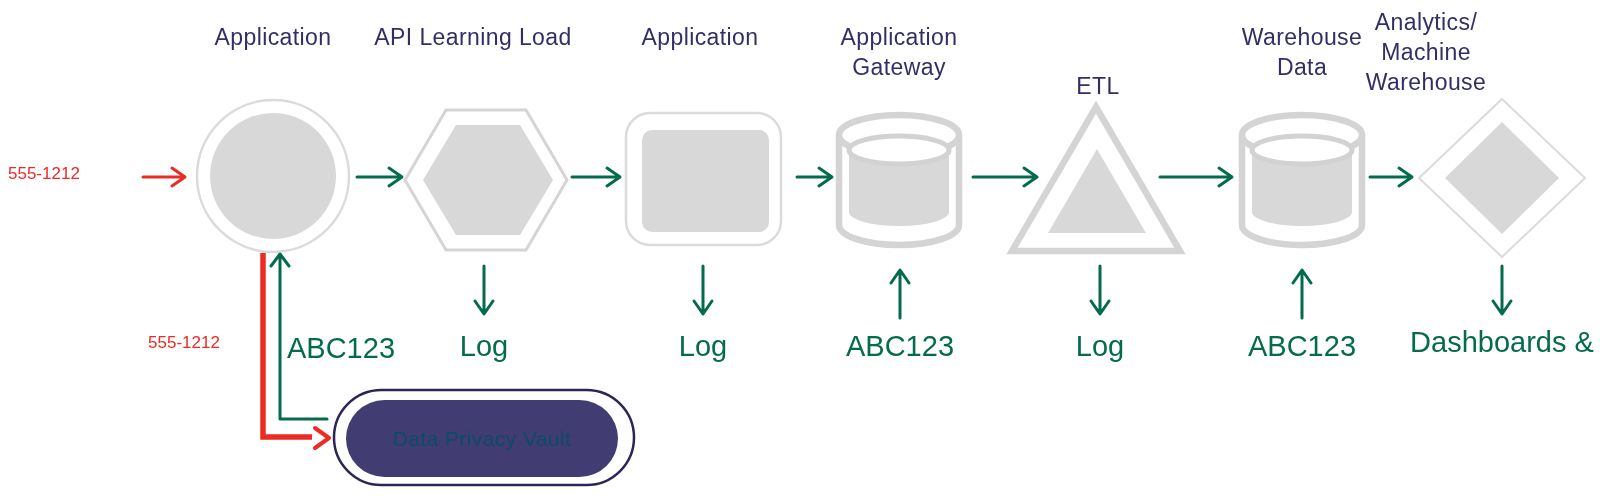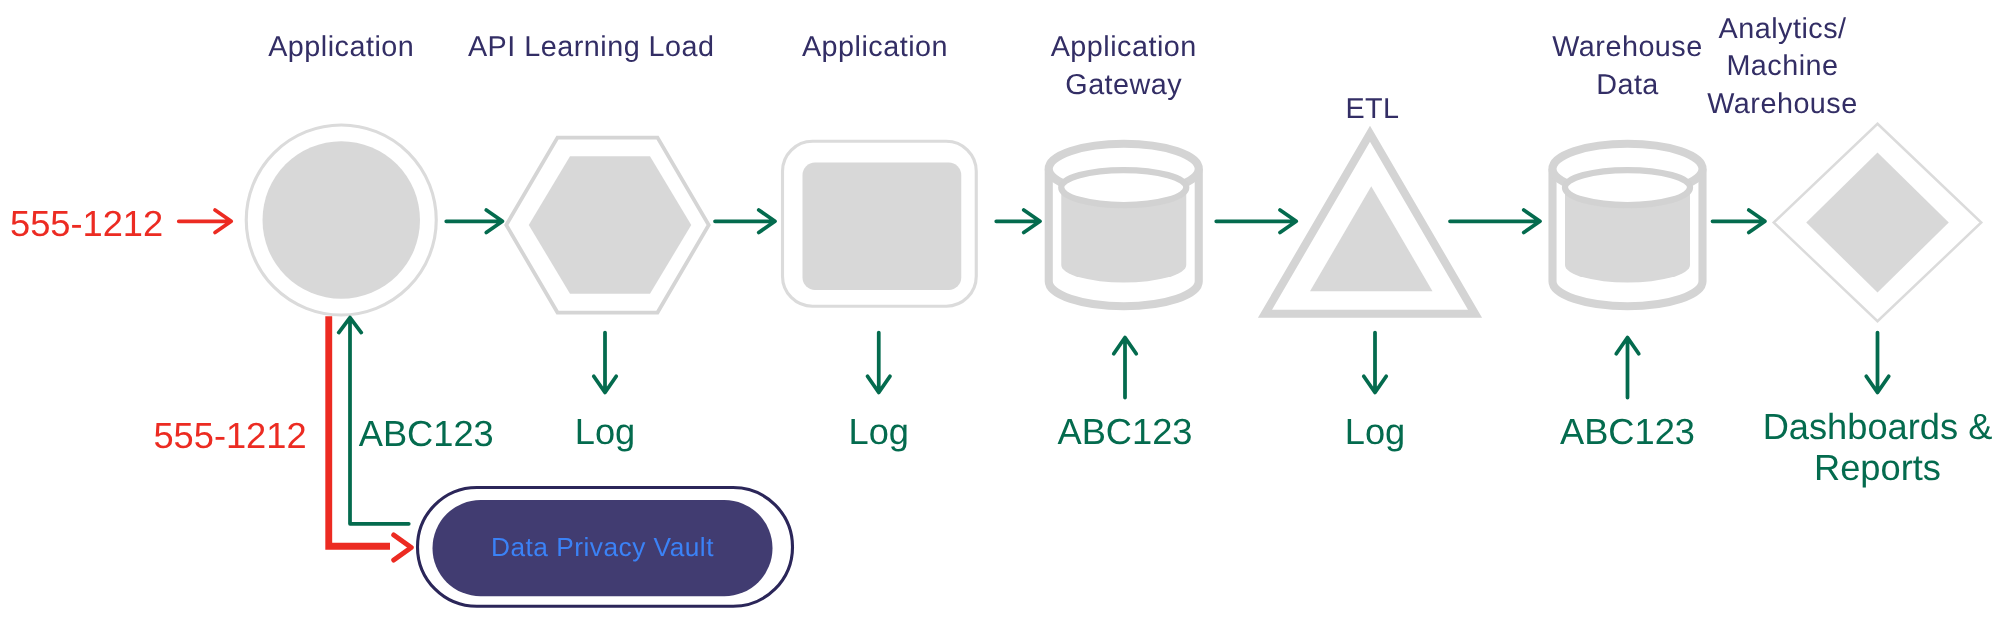--- a/index.html
+++ b/index.html
@@ -7,23 +7,23 @@
     --vault-fill:#413C71; --vault-border:#2B2659;
     --shape-fill:#D8D8D8; --shape-stroke:#D5D5D5;
   }
   html,body{margin:0;padding:0;background:#fff;}
   .stage{position:relative;width:1600px;height:498px;background:#ffffff;overflow:hidden;
          font-family:Liberation Sans, sans-serif;}
   .stage svg{position:absolute;left:0;top:0;}
   .lbl{position:absolute;transform:translateX(-50%);text-align:center;white-space:nowrap;}
   .title{color:var(--navy);font-size:23px;line-height:30px;font-weight:500;letter-spacing:.4px;}
   .gtxt{color:var(--green);font-size:29px;line-height:33px;}
-  .rtxt{color:var(--red);font-size:29px;}
+  .rtxt{color:var(--red);font-size:17px;}
   .rtxt.noshift{transform:none;text-align:left;}
-  .vault-label{position:absolute;transform:translate(-50%,-50%);color:#3b82f6;font-size:21px;
+  .vault-label{position:absolute;transform:translate(-50%,-50%);color:#0c4a6e;font-size:21px;
                letter-spacing:.4px;white-space:nowrap;}
   
   .shape-outer{fill:#fff;stroke:#DBDBDB;stroke-width:2.5;}
   .shape-outer-hex{fill:#fff;stroke:var(--shape-stroke);stroke-width:3;}
   .shape-outer-thick{fill:#fff;stroke:#D4D4D4;stroke-width:6.5;}
   .shape-fill{fill:var(--shape-fill);}
   .cyl-top-inner{fill:#fff;stroke:#D2D2D2;stroke-width:5;}
   .ga{stroke:var(--green);stroke-width:3;fill:none;stroke-linecap:round;stroke-linejoin:round;}
   .ra{stroke:var(--red);stroke-width:3;fill:none;stroke-linecap:round;stroke-linejoin:round;}
   .ra-thick{stroke:var(--red);stroke-width:5.5;fill:none;}
@@ -114,21 +114,20 @@
     <div>Warehouse</div>
   </div>
 
   <div class="lbl gtxt" style="left:484px;top:330px;">Log</div>
   <div class="lbl gtxt" style="left:703px;top:330px;">Log</div>
   <div class="lbl gtxt" style="left:900px;top:330px;">ABC123</div>
   <div class="lbl gtxt" style="left:1100px;top:330px;">Log</div>
   <div class="lbl gtxt" style="left:1302px;top:330px;">ABC123</div>
   <div class="lbl gtxt" style="left:1502px;top:326px;">
     <div>Dashboards &amp;</div>
-    <div>Reports</div>
   </div>
 
   <div class="lbl rtxt noshift" style="left:8px;top:164px;">555-1212</div>
   <div class="lbl rtxt" style="left:184px;top:333px;">555-1212</div>
   <div class="lbl gtxt" style="left:341px;top:332px;">ABC123</div>
 
   <div class="vault-label" style="left:482px;top:439px;">Data Privacy Vault</div>
 
 </div>
 

